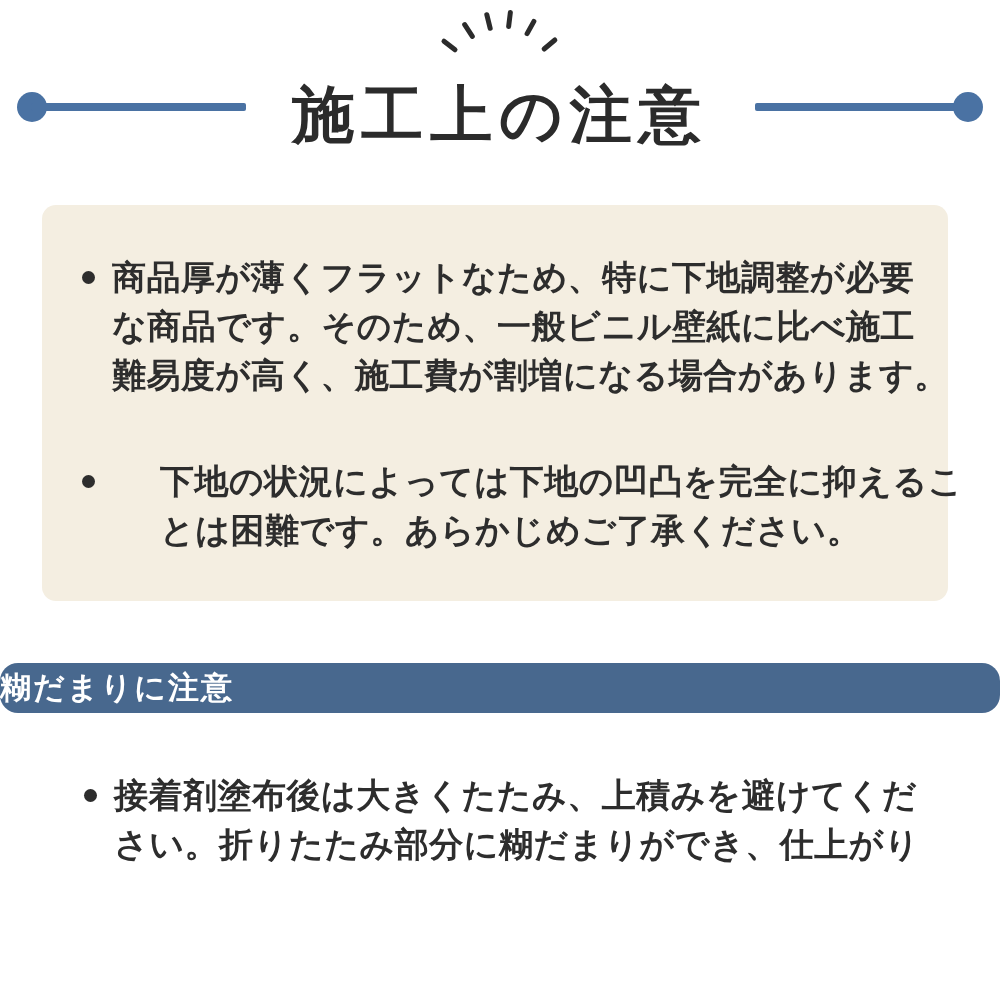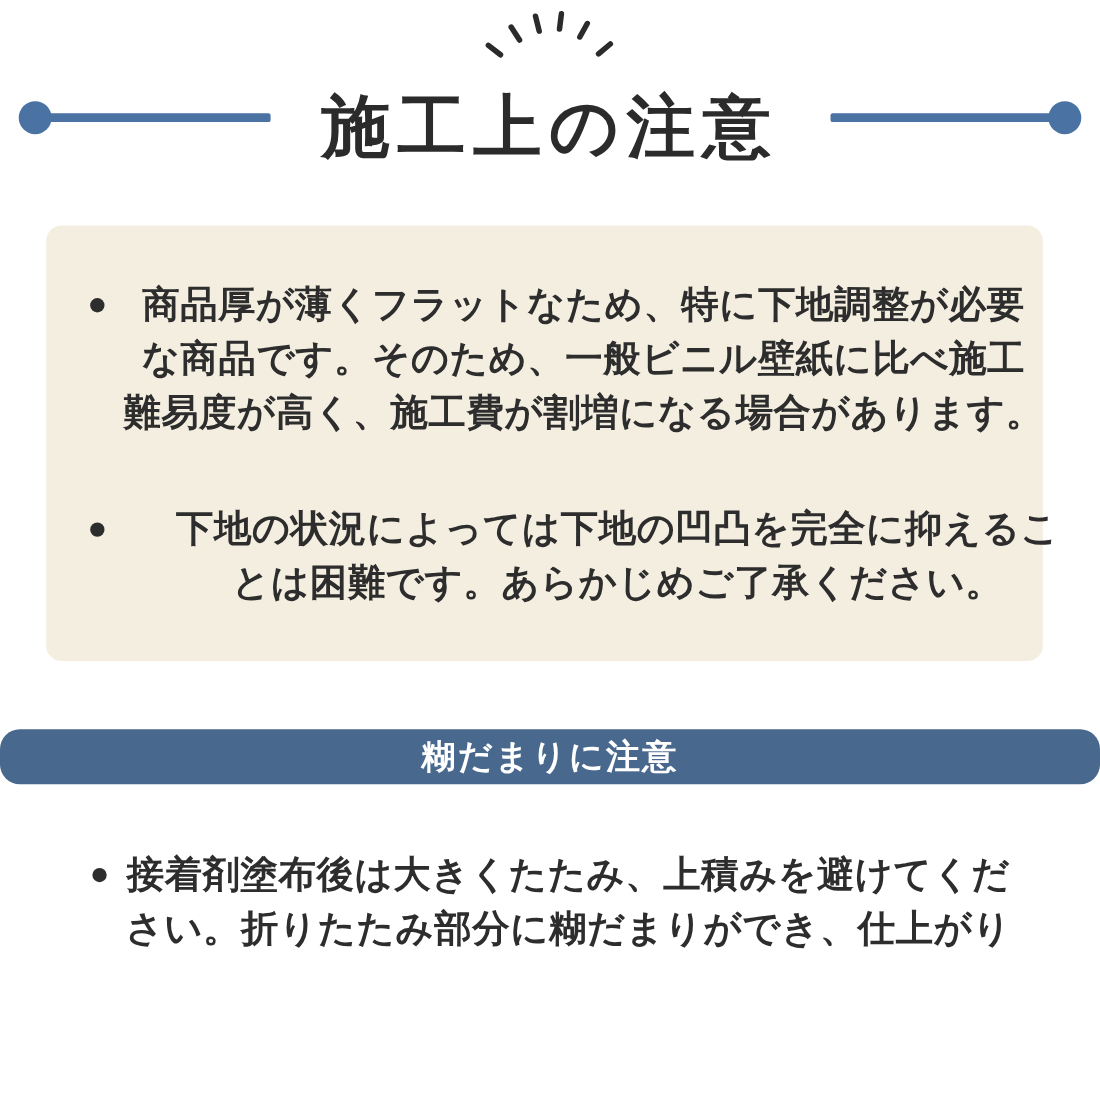--- a/index.html
+++ b/index.html
@@ -83,31 +83,31 @@
     background: #2d2d2d;
   }
   .bullet-text {
     margin-left: 17px;
     font-size: 34px;
     line-height: 49px;
     font-weight: 700;
     letter-spacing: 0.5px;
     color: #2d2d2d;
   }
-  .bullet-text .line { white-space: nowrap; text-align: center; }
+  .bullet-text .line { white-space: nowrap; }
 
   
   .glue-banner {
     position: absolute;
     left: 0; top: 663px;
     width: 1000px; height: 50px;
     background: #48688e;
     display: flex;
     align-items: center;
-    justify-content: center;
+    justify-content: flex-start;
   }
   .glue-banner .banner-label {
     color: #ffffff;
     font-size: 31px;
     font-weight: 700;
     letter-spacing: 2px;
     white-space: nowrap;
   }
 
   

